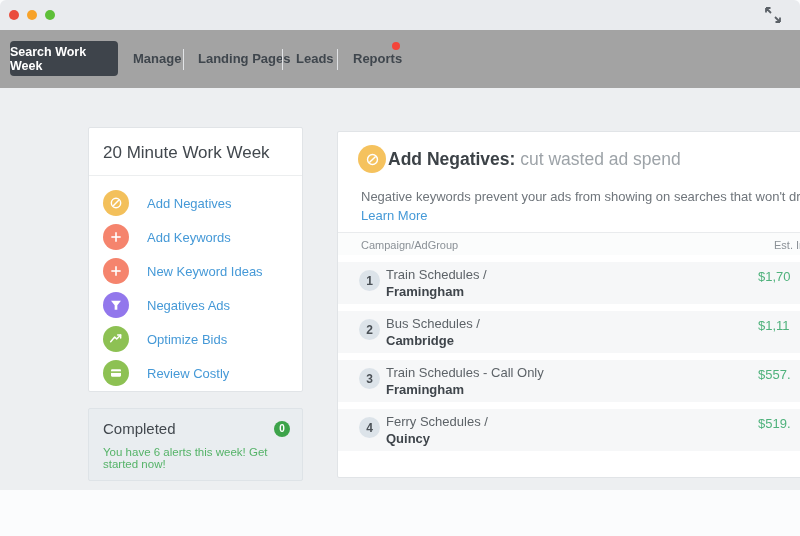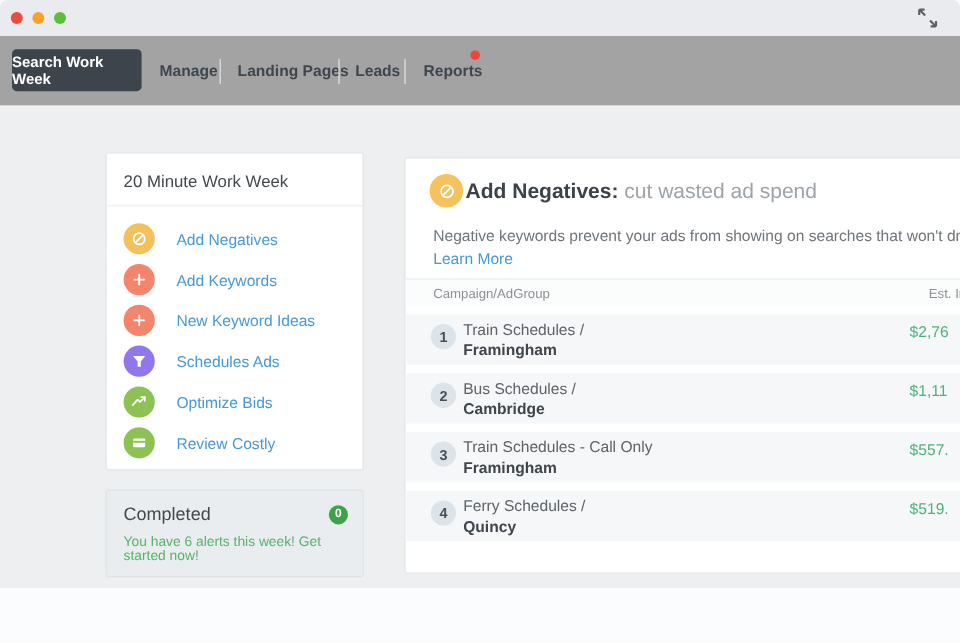--- a/index.html
+++ b/index.html
@@ -24,21 +24,21 @@
   .nav-manage { left:133px; } .nav-landing { left:198px; } .nav-leads { left:296px; } .nav-reports { left:353px; }
   .nav-div { position:absolute; top:19px; width:1px; height:21px; background:#e2e4e7; }
   .div1 { left:183px; } .div2 { left:282px; } .div3 { left:337px; }
   .red-dot { position:absolute; left:392px; top:12px; width:8px; height:8px; border-radius:50%; background:#f4453a; }
 
   
   .content { position:absolute; left:0; top:88px; width:800px; height:402px; background:#edeff1; }
 
   
   .ww-card { position:absolute; left:88px; top:39px; width:215px; height:265px; background:#fff; border:1px solid #e1e4e7; border-radius:2px; }
-  .ww-title { padding:15px 14px 12px 14px; font-size:14px; color:#42484e; border-bottom:1px solid #eceeef; }
+  .ww-title { padding:15px 14px 12px 14px; font-size:17px; color:#42484e; border-bottom:1px solid #eceeef; }
   .ww-list { padding:10px 16px 0 0; }
   .ww-item { display:flex; align-items:center; height:34px; padding-left:14px; cursor:pointer; }
   .ww-icon { width:26px; height:26px; border-radius:50%; flex:0 0 26px; display:flex; align-items:center; justify-content:center; }
   .ww-icon svg { width:16px; height:16px; display:block; }
   .ww-label { margin-left:18px; font-size:13px; color:#4599d7; }
 
   
   .done-card { position:absolute; left:88px; top:320px; width:215px; height:73px; background:#e9edf0; border:1px solid #dee3e7; border-radius:2px; }
   .done-head { display:flex; align-items:center; justify-content:space-between; padding:11px 12px 0 14px; }
   .done-title { font-size:15px; color:#42484e; }
@@ -136,21 +136,21 @@
             </span>
     <span class="ww-label">New Keyword Ideas</span>
   </div>
 
   <div class="ww-item">
     <span class="ww-icon" style="background: rgb(146, 119, 236);">
               <svg viewBox="0 0 24 24" fill="#fff">
                 <path d="M4.5 5.5 L19.5 5.5 L14 12.5 L14 19 L10 19 L10 12.5 Z"></path>
               </svg>
             </span>
-    <span class="ww-label">Schedules Ads</span>
+    <span class="ww-label">Negatives Ads</span>
   </div>
 
   <div class="ww-item">
     <span class="ww-icon" style="background: rgb(141, 193, 83);">
               <svg viewBox="0 0 24 24" fill="none" stroke="#fff" stroke-width="2.2" stroke-linecap="round" stroke-linejoin="round">
                 <polyline points="4,16 10,9 13,12 19,6"></polyline>
                 <polyline points="14.5,6 19,6 19,10.5"></polyline>
               </svg>
             </span>
     <span class="ww-label">Optimize Bids</span>
@@ -196,21 +196,21 @@
       <div class="tbl">
         <div class="tbl-head">
           <span class="th-campaign">Campaign/AdGroup</span>
           <span class="th-impact">Est. Im</span>
         </div>
         <div id="tbl-rows">
   <div class="tbl-row">
     <span class="row-num">1</span>
     <span class="row-line1">Train Schedules /</span>
     <span class="row-line2">Framingham</span>
-    <span class="row-val">$2,76</span>
+    <span class="row-val">$1,70</span>
   </div>
 
   <div class="tbl-row">
     <span class="row-num">2</span>
     <span class="row-line1">Bus Schedules /</span>
     <span class="row-line2">Cambridge</span>
     <span class="row-val">$1,11</span>
   </div>
 
   <div class="tbl-row">

